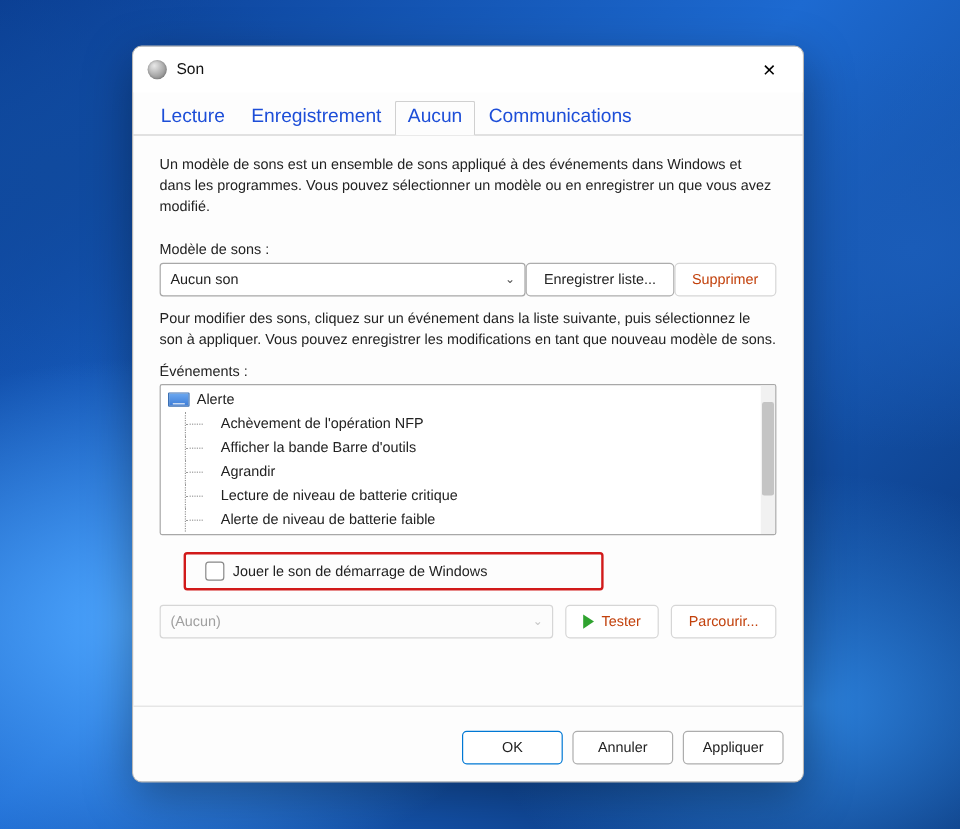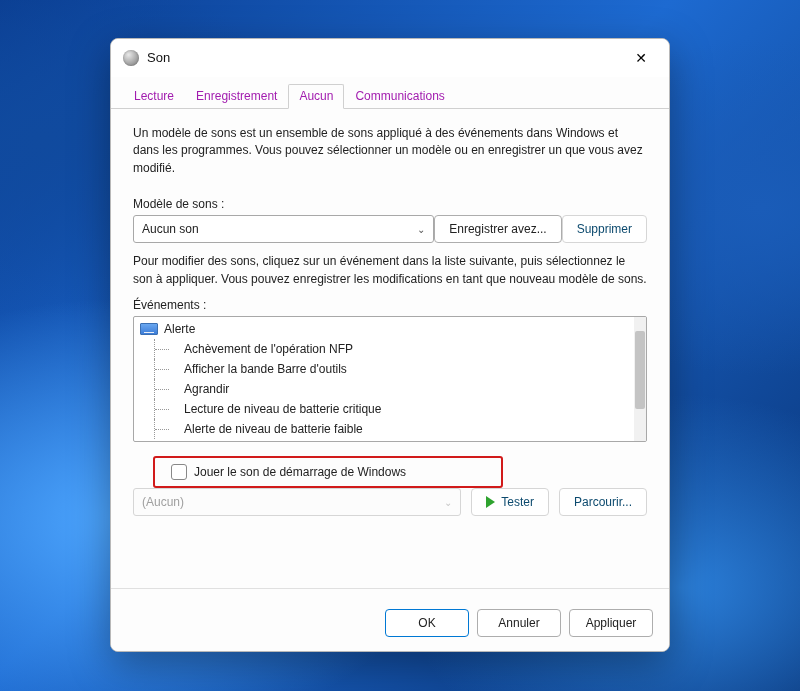--- a/index.html
+++ b/index.html
@@ -54,22 +54,22 @@
     }
     .titlebar .close-x { font-size: 14px; line-height: 1; }
     .tabs {
       display: flex;
       padding: 6px 12px 0 12px;
       gap: 0;
       border-bottom: 1px solid #d0d0d0;
     }
     .tab {
       padding: 4px 10px 5px 10px;
-      font-size: 12px;
-      color: #a21caf;
+      font-size: 16px;
+      color: #1d4ed8;
       border: 1px solid transparent;
       border-bottom: none;
       position: relative;
       top: 1px;
       cursor: default;
     }
     .tab.active {
       background: #fdfdfd;
       border-color: #d0d0d0;
       border-bottom: 1px solid #fdfdfd;
@@ -105,21 +105,21 @@
       height: 28px;
       padding: 0 14px;
       background: #fff;
       border: 1px solid #adadad;
       border-radius: 4px;
       font-size: 12px;
       color: #222;
       display: flex; align-items: center; justify-content: center;
       cursor: default;
     }
-    .btn.disabled { color: #0c4a6e; border-color: #d6d6d6; }
+    .btn.disabled { color: #c2410c; border-color: #d6d6d6; }
     .desc2 { color: #222; line-height: 1.45; margin-bottom: 10px; }
     .events-box {
       width: 100%; height: 126px;
       border: 1px solid #a8a8a8;
       background: #fff;
       border-radius: 2px;
       position: relative;
       overflow: hidden;
     }
     .events-inner {
@@ -177,21 +177,21 @@
       margin-left: 20px;
     }
     .checkbox {
       width: 16px; height: 16px;
       border: 1px solid #888;
       border-radius: 3px;
       background: #fff;
       margin-right: 7px;
     }
     .sons-label { color: #a0a0a0; margin-top: 16px; margin-bottom: 4px; }
-    .sons-row { display: flex; gap: 10px; align-items: center; }
+    .sons-row { display: flex; gap: 10px; align-items: center; margin-top: 12px; }
     .select.disabled { border-color: #d6d6d6; color: #a0a0a0; background: #fcfcfc; }
     .select.disabled .chev { color: #c7c7c7; }
     .play-tri {
       width: 0; height: 0;
       border-left: 9px solid #2fa32f;
       border-top: 6px solid transparent;
       border-bottom: 6px solid transparent;
       margin-right: 6px;
     }
     .footer {
@@ -229,21 +229,21 @@
   <div class="content">
 
     <div class="desc">Un modèle de sons est un ensemble de sons appliqué à des événements dans Windows et dans les programmes. Vous pouvez sélectionner un modèle ou en enregistrer un que vous avez modifié.</div>
     <div class="label">Modèle de sons :</div>
 
     <div class="row-scheme">
       <div class="select">
         <span>Aucun son</span>
         <span class="chev">⌄</span>
       </div>
-      <div class="btn">Enregistrer avez...</div>
+      <div class="btn">Enregistrer liste...</div>
       <div class="btn disabled">Supprimer</div>
     </div>
 
     <div class="desc2">Pour modifier des sons, cliquez sur un événement dans la liste suivante, puis sélectionnez le son à appliquer. Vous pouvez enregistrer les modifications en tant que nouveau modèle de sons.</div>
     <div class="label">Événements :</div>
 
     <div class="events-box">
       <div class="events-inner">
         <div class="events-row root">
           <div class="root-icon"></div>

